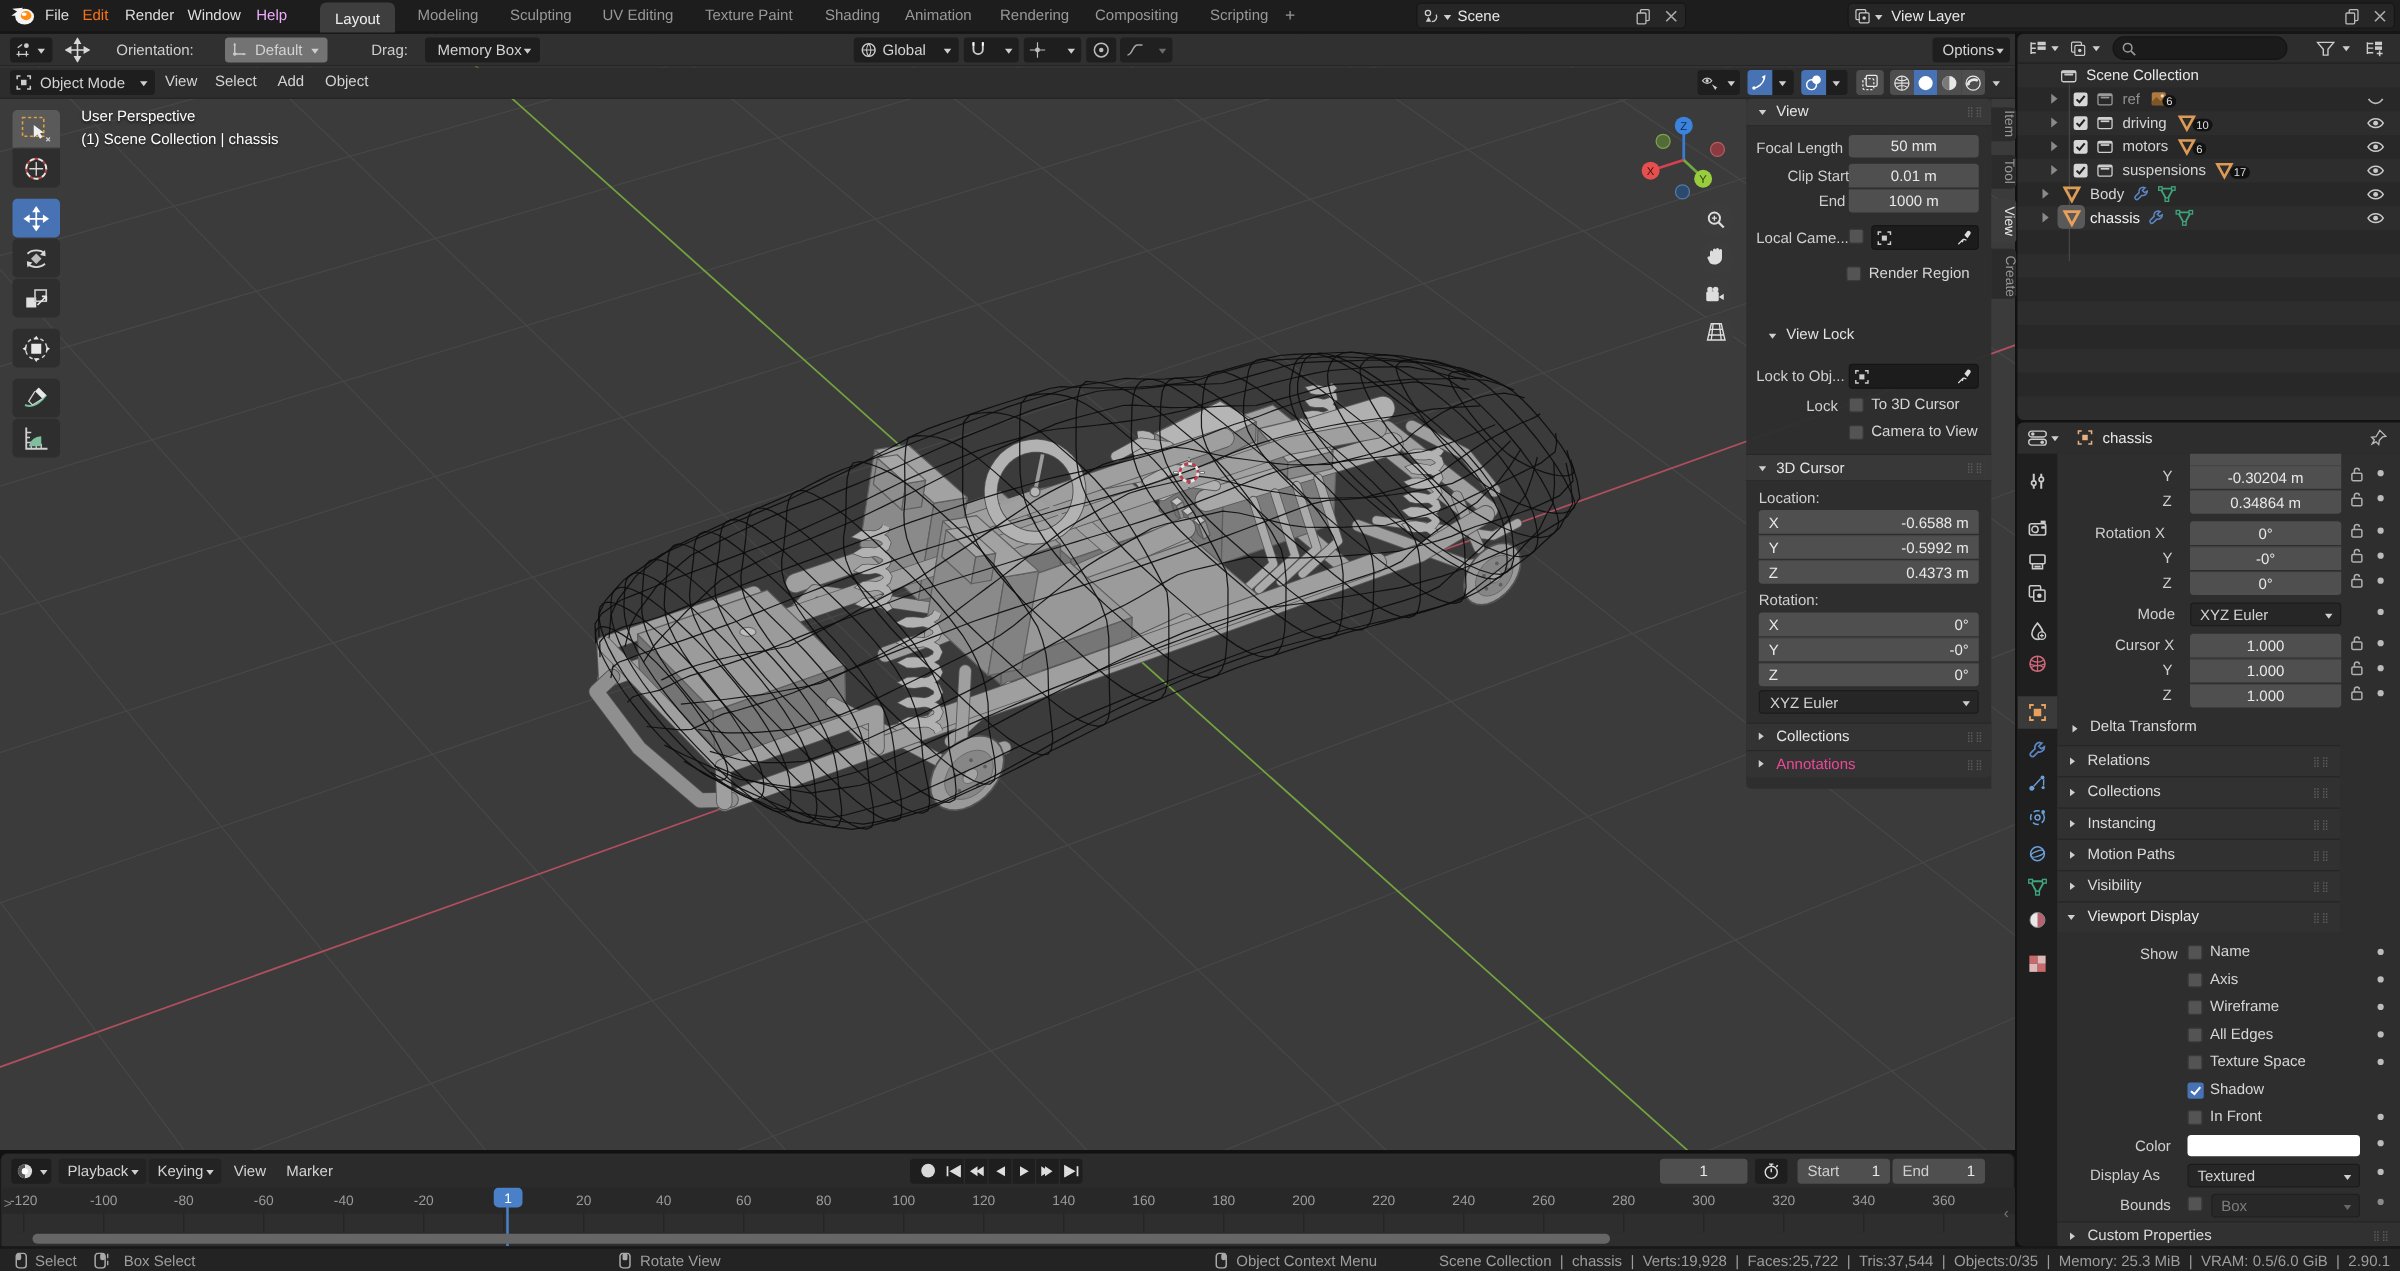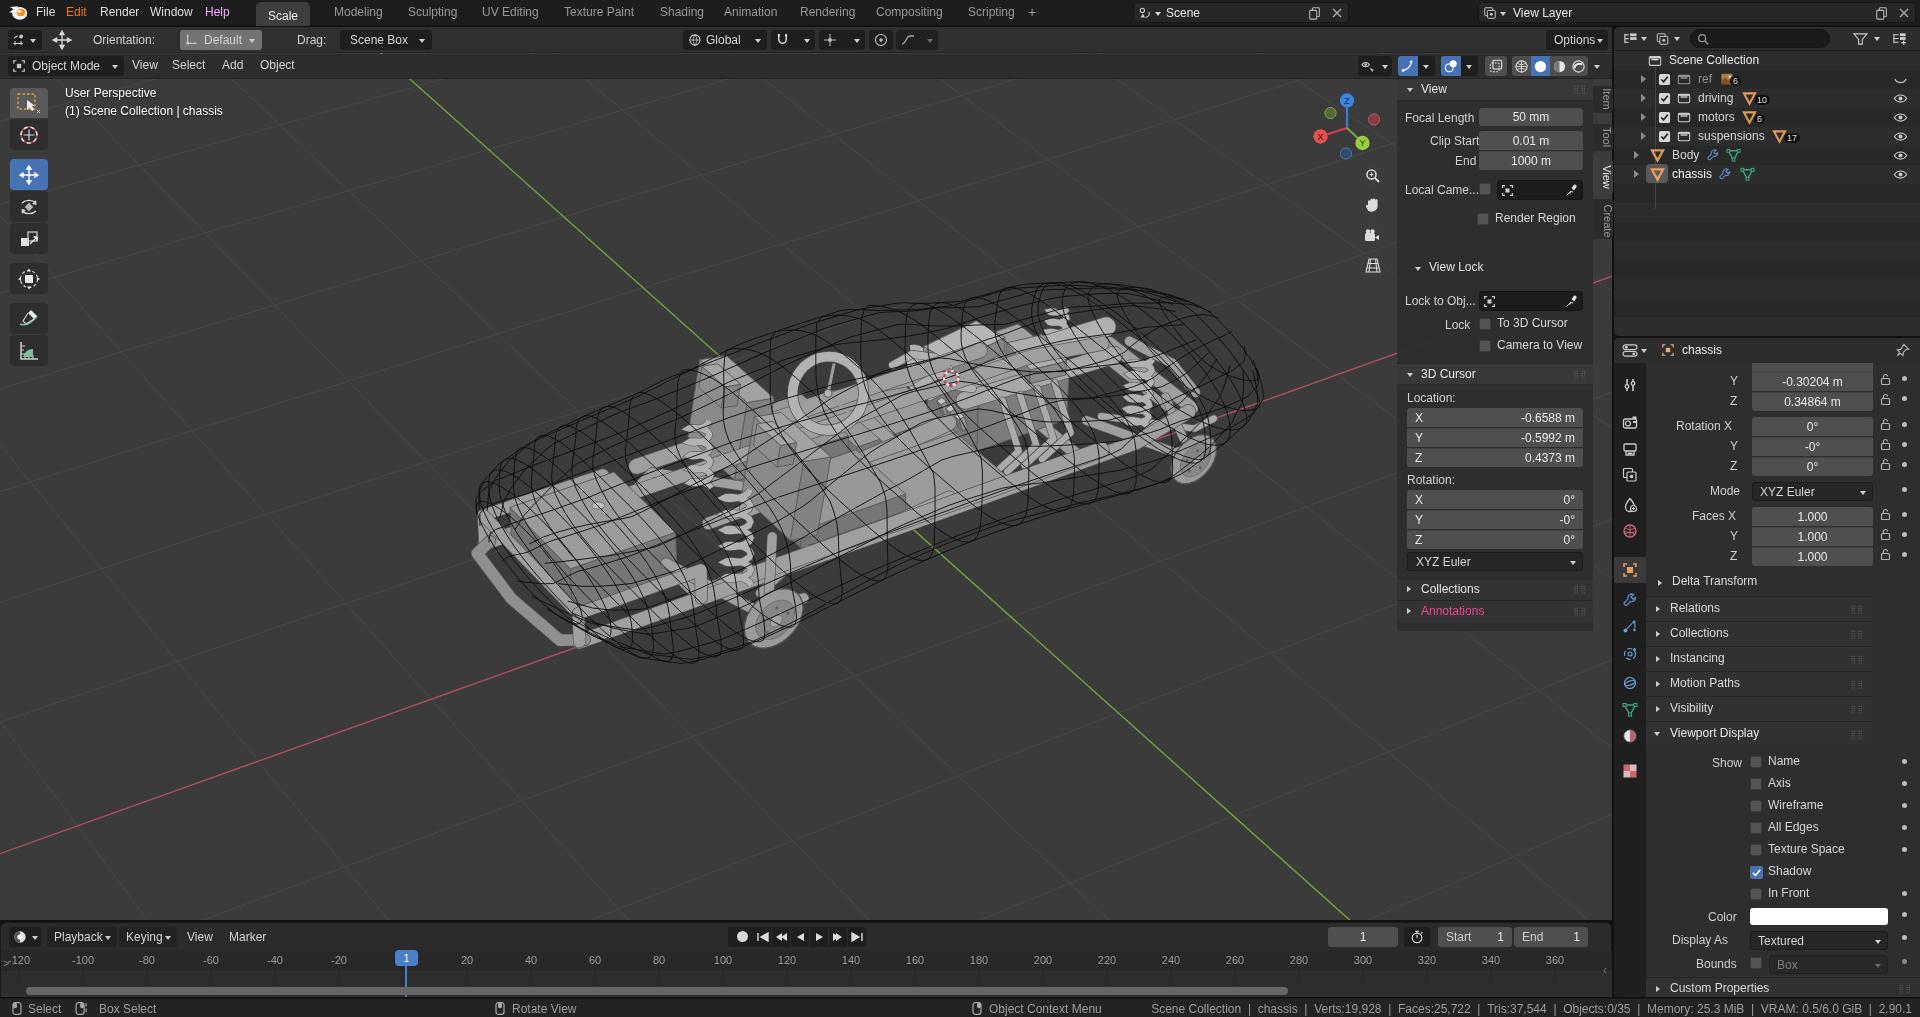--- a/index.html
+++ b/index.html
@@ -488,21 +488,21 @@
         <path d="M3 11 L3 3 M3 11 L11 11" stroke="#ccc" stroke-width="1.2" fill="none"></path>
         <path d="M3 1 L1.8 3.5 L4.2 3.5 Z" fill="#ccc"></path>
         <path d="M13 11 L10.5 9.8 L10.5 12.2 Z" fill="#ccc"></path>
         <circle cx="3" cy="11" r="1.5" fill="#ccc"></circle>
       </svg>
     <span class="abs txt" style="left:24px;top:3px">Default</span>
     <span class="caret abs" style="right:7px;top:9px"></span>
   </div>
   <span class="abs txt" style="left:297px;top:6px;color:#cfcfcf">Drag:</span>
   <div class="abs" style="left:340px;top:3px;width:92px;height:20px;background:#1e1e1e;border-radius:3px">
-    <span class="abs txt" style="left:10px;top:3px">Scene Box</span>
+    <span class="abs txt" style="left:10px;top:3px">Memory Box</span>
     <span class="caret abs" style="right:7px;top:9px"></span>
   </div>
   <div class="abs" style="left:683px;top:3px;width:84px;height:20px;background:#1e1e1e;border-radius:3px">
     <svg class="ico abs" style="left:5px;top:3px" width="14" height="14" viewBox="0 0 15 15">
         <path d="M7.5 2 A5.5 5.5 0 1 1 7.4 2 Z" fill="none" stroke="#ccc" stroke-width="1.1"></path>
         <path d="M2 7.5 L13 7.5 M7.5 2 C5 5 5 10 7.5 13 M7.5 2 C10 5 10 10 7.5 13" fill="none" stroke="#ccc" stroke-width="0.9"></path>
       </svg>
     <span class="abs txt" style="left:23px;top:3px">Global</span>
     <span class="caret abs" style="right:6px;top:9px"></span>
   </div>
@@ -998,21 +998,21 @@
     <ellipse cx="15" cy="10" rx="5.4" ry="4.6" fill="#ff8d13"></ellipse>
     <ellipse cx="13" cy="8.6" rx="2.6" ry="1.8" fill="#fff"></ellipse>
     <path d="M1 3 L12 2 L8 7 Z" fill="#f5f5f5"></path>
     <path d="M0 10 L7 5 L9 10 Z" fill="#f5f5f5"></path>
   </svg>
   <div class="abs txt" style="left:36px;top:5px;color:#dedede">File</div>
   <div class="abs txt" style="left:66px;top:5px;color:#f97316">Edit</div>
   <div class="abs txt" style="left:100px;top:5px;color:#dedede">Render</div>
   <div class="abs txt" style="left:150px;top:5px;color:#dedede">Window</div>
   <div class="abs txt" style="left:205px;top:5px;color:#f0abfc">Help</div>
-  <div class="abs" style="left:256px;top:2px;height:24px;background:#3e3e3e;border-radius:5px 5px 0 0;padding:4px 12px 0"><span class="txt" style="color:#f0f0f0">Scale</span></div>
+  <div class="abs" style="left:256px;top:2px;height:24px;background:#3e3e3e;border-radius:5px 5px 0 0;padding:4px 12px 0"><span class="txt" style="color:#f0f0f0">Layout</span></div>
   <div class="abs txt dim" style="left:334px;top:5px">Modeling</div>
   <div class="abs txt dim" style="left:408px;top:5px">Sculpting</div>
   <div class="abs txt dim" style="left:482px;top:5px">UV Editing</div>
   <div class="abs txt dim" style="left:564px;top:5px">Texture Paint</div>
   <div class="abs txt dim" style="left:660px;top:5px">Shading</div>
   <div class="abs txt dim" style="left:724px;top:5px">Animation</div>
   <div class="abs txt dim" style="left:800px;top:5px">Rendering</div>
   <div class="abs txt dim" style="left:876px;top:5px">Compositing</div>
   <div class="abs txt dim" style="left:968px;top:5px">Scripting</div>
   <div class="abs txt dim" style="left:1028px;top:4px;font-size:14px">+</div>
@@ -1331,21 +1331,21 @@
     <span class="abs txt" style="left:84px;top:11px;color:#cfcfcf">Y</span><div class="fld abs" style="left:106px;top:9px;width:121px;height:19px;border-radius:0;border-top:1px solid #434343">-0.30204 m</div>
     <span class="abs txt" style="left:84px;top:31px;color:#cfcfcf">Z</span><div class="fld abs" style="left:106px;top:29px;width:121px;height:19px;border-radius:0 0 3px 3px;border-top:1px solid #434343">0.34864 m</div>
     <span class="abs txt" style="left:30px;top:56px;color:#cfcfcf">Rotation X</span><div class="fld abs" style="left:106px;top:54px;width:121px;height:19px;border-radius:3px 3px 0 0">0°</div>
     <span class="abs txt" style="left:84px;top:76px;color:#cfcfcf">Y</span><div class="fld abs" style="left:106px;top:74px;width:121px;height:19px;border-radius:0;border-top:1px solid #434343">-0°</div>
     <span class="abs txt" style="left:84px;top:96px;color:#cfcfcf">Z</span><div class="fld abs" style="left:106px;top:94px;width:121px;height:19px;border-radius:0 0 3px 3px;border-top:1px solid #434343">0°</div>
     <span class="abs txt" style="left:64px;top:121px;color:#cfcfcf">Mode</span>
     <div class="abs" style="left:106px;top:119px;width:121px;height:19px;background:#262626;border-radius:3px;border:1px solid #1c1c1c">
         <span class="abs txt" style="left:7px;top:2px">XYZ Euler</span>
         <span class="caret abs" style="right:6px;top:8px"></span>
       </div>
-    <span class="abs txt" style="left:46px;top:146px;color:#cfcfcf">Faces X</span><div class="fld abs" style="left:106px;top:144px;width:121px;height:19px;border-radius:3px 3px 0 0">1.000</div>
+    <span class="abs txt" style="left:46px;top:146px;color:#cfcfcf">Cursor X</span><div class="fld abs" style="left:106px;top:144px;width:121px;height:19px;border-radius:3px 3px 0 0">1.000</div>
     <span class="abs txt" style="left:84px;top:166px;color:#cfcfcf">Y</span><div class="fld abs" style="left:106px;top:164px;width:121px;height:19px;border-radius:0;border-top:1px solid #434343">1.000</div>
     <span class="abs txt" style="left:84px;top:186px;color:#cfcfcf">Z</span><div class="fld abs" style="left:106px;top:184px;width:121px;height:19px;border-radius:0 0 3px 3px;border-top:1px solid #434343">1.000</div>
     
     <g>
     </g>
     <span class="abs" style="left:234px;top:10px">
         <svg width="11" height="13" viewBox="0 0 11 13">
           <rect x="1.5" y="5.5" width="8" height="6" rx="1" fill="none" stroke="#b0b0b0" stroke-width="1.2"></rect>
           <path d="M3.5 5.5 L3.5 3.5 a2 2 0 0 1 4 0" fill="none" stroke="#b0b0b0" stroke-width="1.2"></path>
         </svg>

